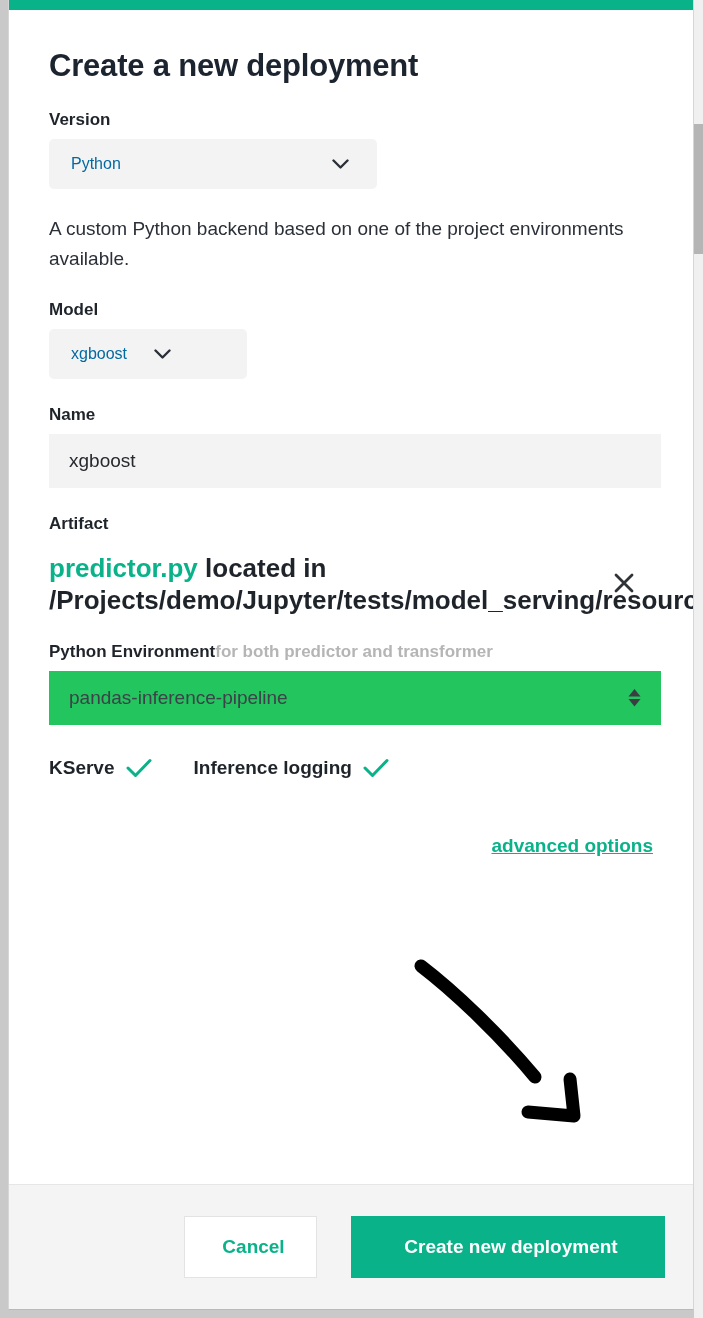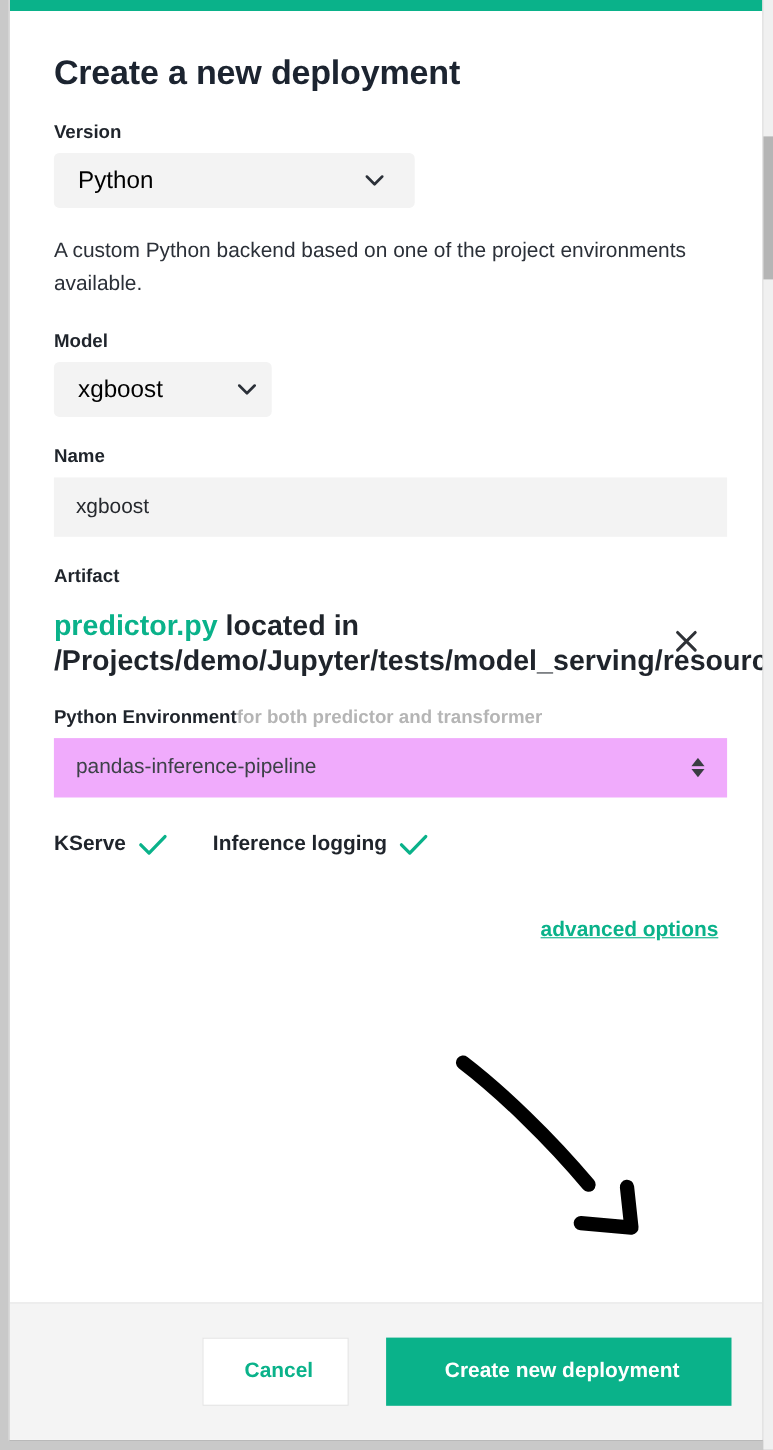--- a/index.html
+++ b/index.html
@@ -84,24 +84,23 @@
   .select {
     position: relative;
     display: inline-flex;
     align-items: center;
     background: #f3f3f3;
     border-radius: 5px;
     height: 50px;
     box-sizing: border-box;
     padding: 0 0 0 22px;
     cursor: pointer;
-    font-size: 22px;
-    color: #000000;
+    font-size: 16px;
+    color: #0369a1;
     user-select: none;
-    justify-content: space-between;
   }
   .select .val { white-space: nowrap; }
   .select .chev {
     display: inline-flex;
     align-items: center;
     justify-content: center;
     width: 46px;
     height: 100%;
   }
   .select.w-backend { width: 328px; }
@@ -166,21 +165,21 @@
     cursor: pointer;
     margin-top: 16px;
     margin-right: 12px;
   }
 
   
   .native-select {
     position: relative;
     width: 612px;
     height: 54px;
-    background: #f0abfc;
+    background: #22c55e;
     box-sizing: border-box;
     display: flex;
     align-items: center;
     padding: 0 20px;
     font-size: 19px;
     color: #3d4148;
     cursor: pointer;
     user-select: none;
   }
   .native-select .spin {

